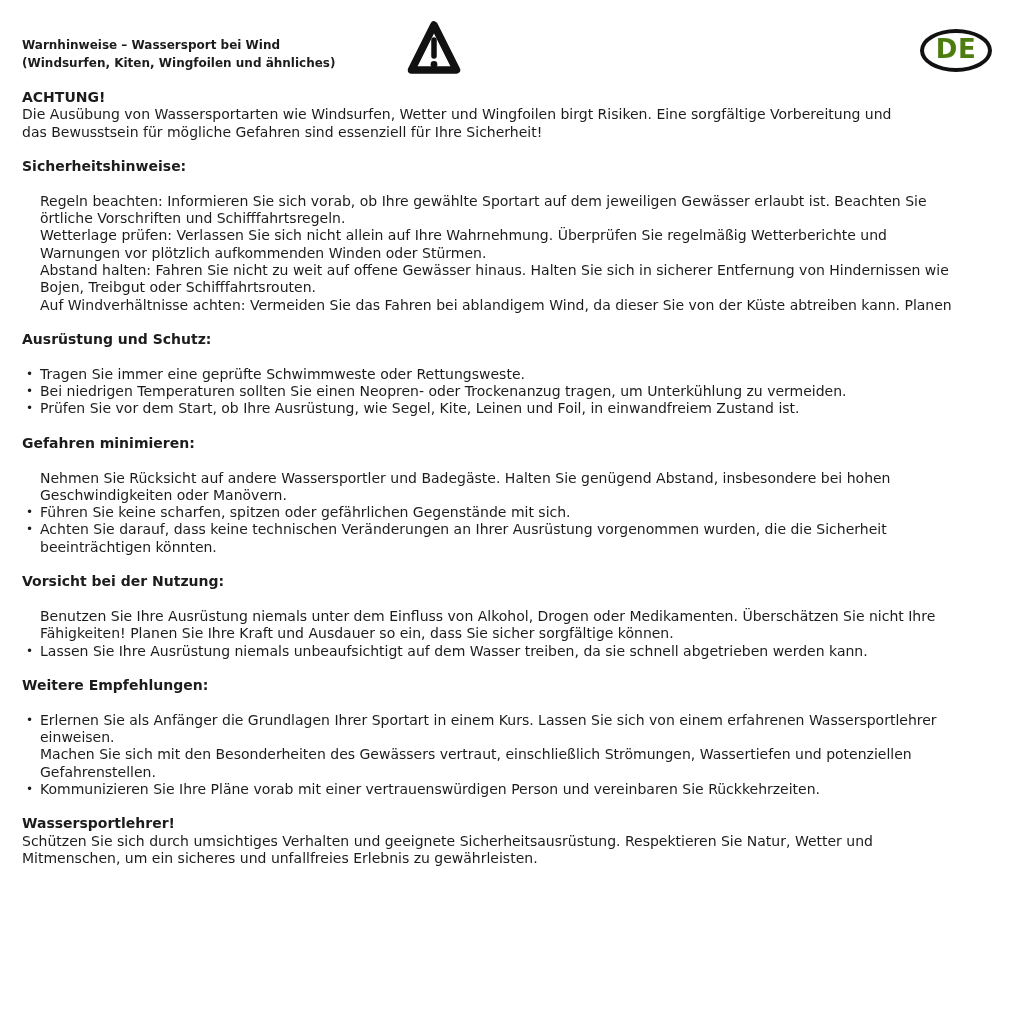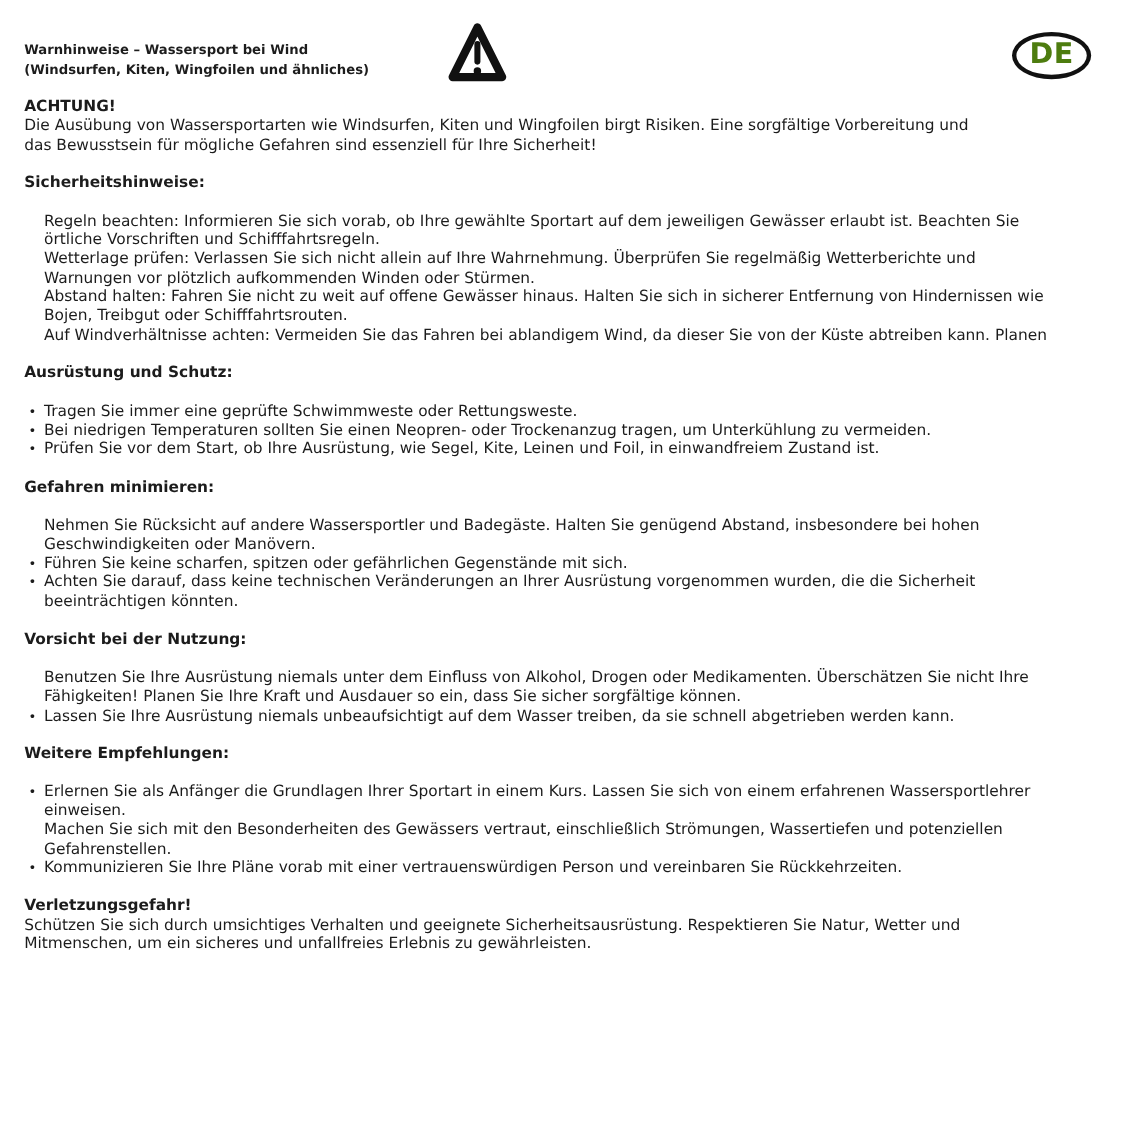--- a/index.html
+++ b/index.html
@@ -52,21 +52,21 @@
   <line x1="27" y1="21" x2="27" y2="37" stroke="#111" stroke-width="5.5" stroke-linecap="round"></line>
   <circle cx="27" cy="45.5" r="3.4" fill="#111"></circle>
 </svg>
 
 <div class="lang-badge">
   <span>DE</span>
 </div>
 
 <div class="content">
     <div class="ln heading">ACHTUNG!</div>
-    <div class="ln">Die Ausübung von Wassersportarten wie Windsurfen, Kiten und Wingfoilen birgt Risiken. Eine sorgfältige Vorbereitung und</div>
+    <div class="ln">Die Ausübung von Wassersportarten wie Windsurfen, Wetter und Wingfoilen birgt Risiken. Eine sorgfältige Vorbereitung und</div>
     <div class="ln">das Bewusstsein für mögliche Gefahren sind essenziell für Ihre Sicherheit!</div>
     <div class="ln blank"></div>
     <div class="ln heading">Sicherheitshinweise:</div>
     <div class="ln blank"></div>
     <div class="ln indent">Regeln beachten: Informieren Sie sich vorab, ob Ihre gewählte Sportart auf dem jeweiligen Gewässer erlaubt ist. Beachten Sie</div>
     <div class="ln indent">örtliche Vorschriften und Schifffahrtsregeln.</div>
     <div class="ln indent">Wetterlage prüfen: Verlassen Sie sich nicht allein auf Ihre Wahrnehmung. Überprüfen Sie regelmäßig Wetterberichte und</div>
     <div class="ln indent">Warnungen vor plötzlich aufkommenden Winden oder Stürmen.</div>
     <div class="ln indent">Abstand halten: Fahren Sie nicht zu weit auf offene Gewässer hinaus. Halten Sie sich in sicherer Entfernung von Hindernissen wie</div>
     <div class="ln indent">Bojen, Treibgut oder Schifffahrtsrouten.</div>
@@ -93,16 +93,16 @@
     <div class="ln indent">Lassen Sie Ihre Ausrüstung niemals unbeaufsichtigt auf dem Wasser treiben, da sie schnell abgetrieben werden kann.<span class="dot">•</span></div>
     <div class="ln blank"></div>
     <div class="ln heading">Weitere Empfehlungen:</div>
     <div class="ln blank"></div>
     <div class="ln indent">Erlernen Sie als Anfänger die Grundlagen Ihrer Sportart in einem Kurs. Lassen Sie sich von einem erfahrenen Wassersportlehrer<span class="dot">•</span></div>
     <div class="ln indent">einweisen.</div>
     <div class="ln indent">Machen Sie sich mit den Besonderheiten des Gewässers vertraut, einschließlich Strömungen, Wassertiefen und potenziellen</div>
     <div class="ln indent">Gefahrenstellen.</div>
     <div class="ln indent">Kommunizieren Sie Ihre Pläne vorab mit einer vertrauenswürdigen Person und vereinbaren Sie Rückkehrzeiten.<span class="dot">•</span></div>
     <div class="ln blank"></div>
-    <div class="ln heading">Verletzungsgefahr!</div>
+    <div class="ln heading">Wassersportlehrer!</div>
     <div class="ln">Schützen Sie sich durch umsichtiges Verhalten und geeignete Sicherheitsausrüstung. Respektieren Sie Natur, Wetter und</div>
     <div class="ln">Mitmenschen, um ein sicheres und unfallfreies Erlebnis zu gewährleisten.</div>
   </div>
 
 </body></html>

